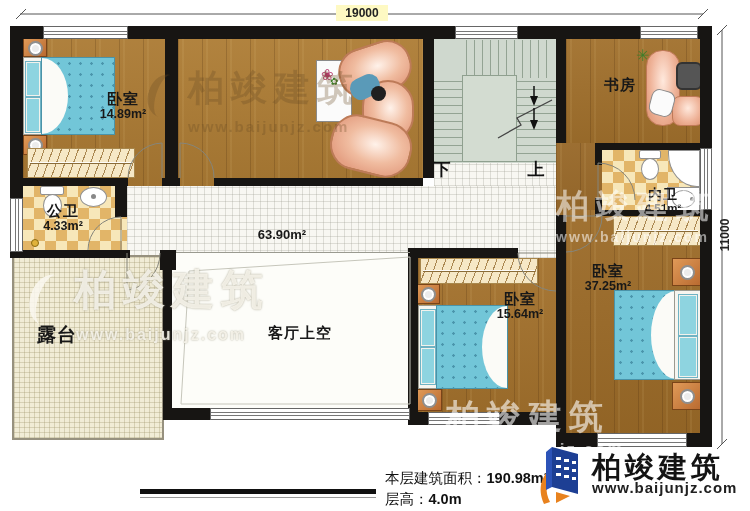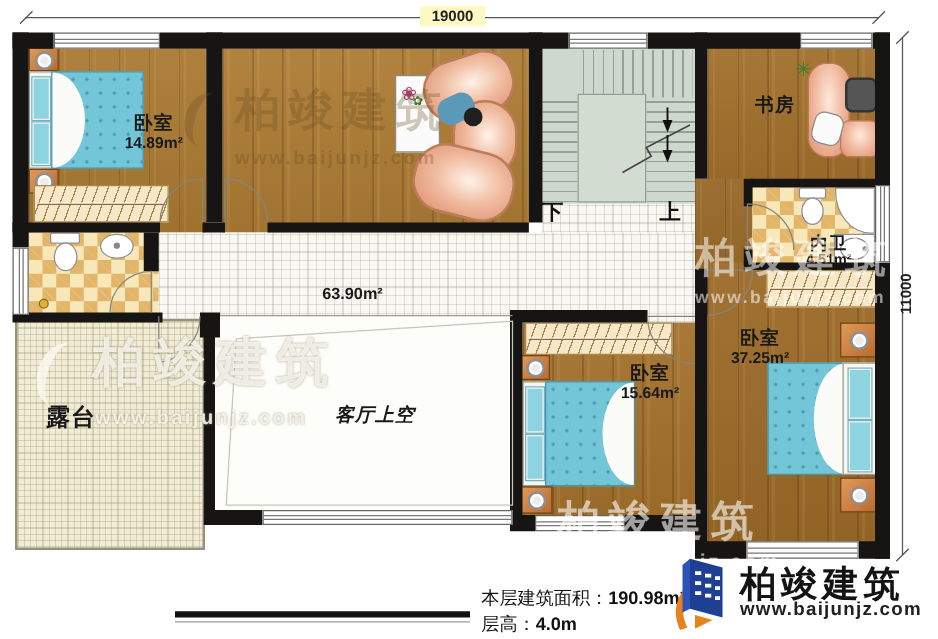--- a/index.html
+++ b/index.html
@@ -213,39 +213,43 @@
     </g>
   </svg>
 
   <div class="abs dimlabel" style="left:336px;top:5px;width:52px;height:16px;line-height:16px;">19000</div>
   <div class="abs dimlabel" style="left:698px;top:228px;width:54px;height:14px;line-height:14px;transform:rotate(-90deg);background:transparent;">11000</div>
 
   <div class="abs rlabel" style="left:90px;top:90px;width:66px;">
     <span class="l1">卧室</span>
     <span class="l2">14.89m²</span>
   </div>
+  <div class="abs rlabel" style="left:34px;top:202px;width:58px;">
+    <span class="l1">公卫</span>
+    <span class="l2">4.33m²</span>
+  </div>
   <div class="abs rlabel" style="left:598px;top:76px;width:44px;">
     <span class="l1">书房</span>
   </div>
   <div class="abs rlabel" style="left:638px;top:168px;width:50px;margin-top:18px;">
     <span class="l1" style="font-size:14px;">内卫</span>
     <span class="l2" style="font-size:11.5px;">4.51m²</span>
   </div>
   <div class="abs rlabel" style="left:578px;top:262px;width:60px;">
     <span class="l1">卧室</span>
     <span class="l2">37.25m²</span>
   </div>
   <div class="abs rlabel" style="left:486px;top:290px;width:68px;">
     <span class="l1">卧室</span>
     <span class="l2">15.64m²</span>
   </div>
   <div class="abs rlabel" style="left:34px;top:324px;width:46px;">
     <span class="l1" style="font-size:19px;">露台</span>
   </div>
-  <div class="abs rlabel" style="left:256px;top:324px;width:88px;font-style:italic;">
+  <div class="abs rlabel" style="left:256px;top:324px;width:88px;">
     <span class="l1">客厅上空</span>
   </div>
   <div class="abs rlabel" style="left:250px;top:228px;width:64px;">
     <span class="l2" style="font-size:13px;">63.90m²</span>
   </div>
   <div class="abs stairlabel" style="left:428px;top:158px;width:28px;">下</div>
   <div class="abs stairlabel" style="left:522px;top:158px;width:28px;">上</div>
 
   <div class="abs wm" style="left:148px;top:64px;color:rgba(105,75,35,0.30);">
     <span class="wm-swoosh"></span><span class="n" style="display:inline-block;font-size:36px;">柏竣建筑</span>

